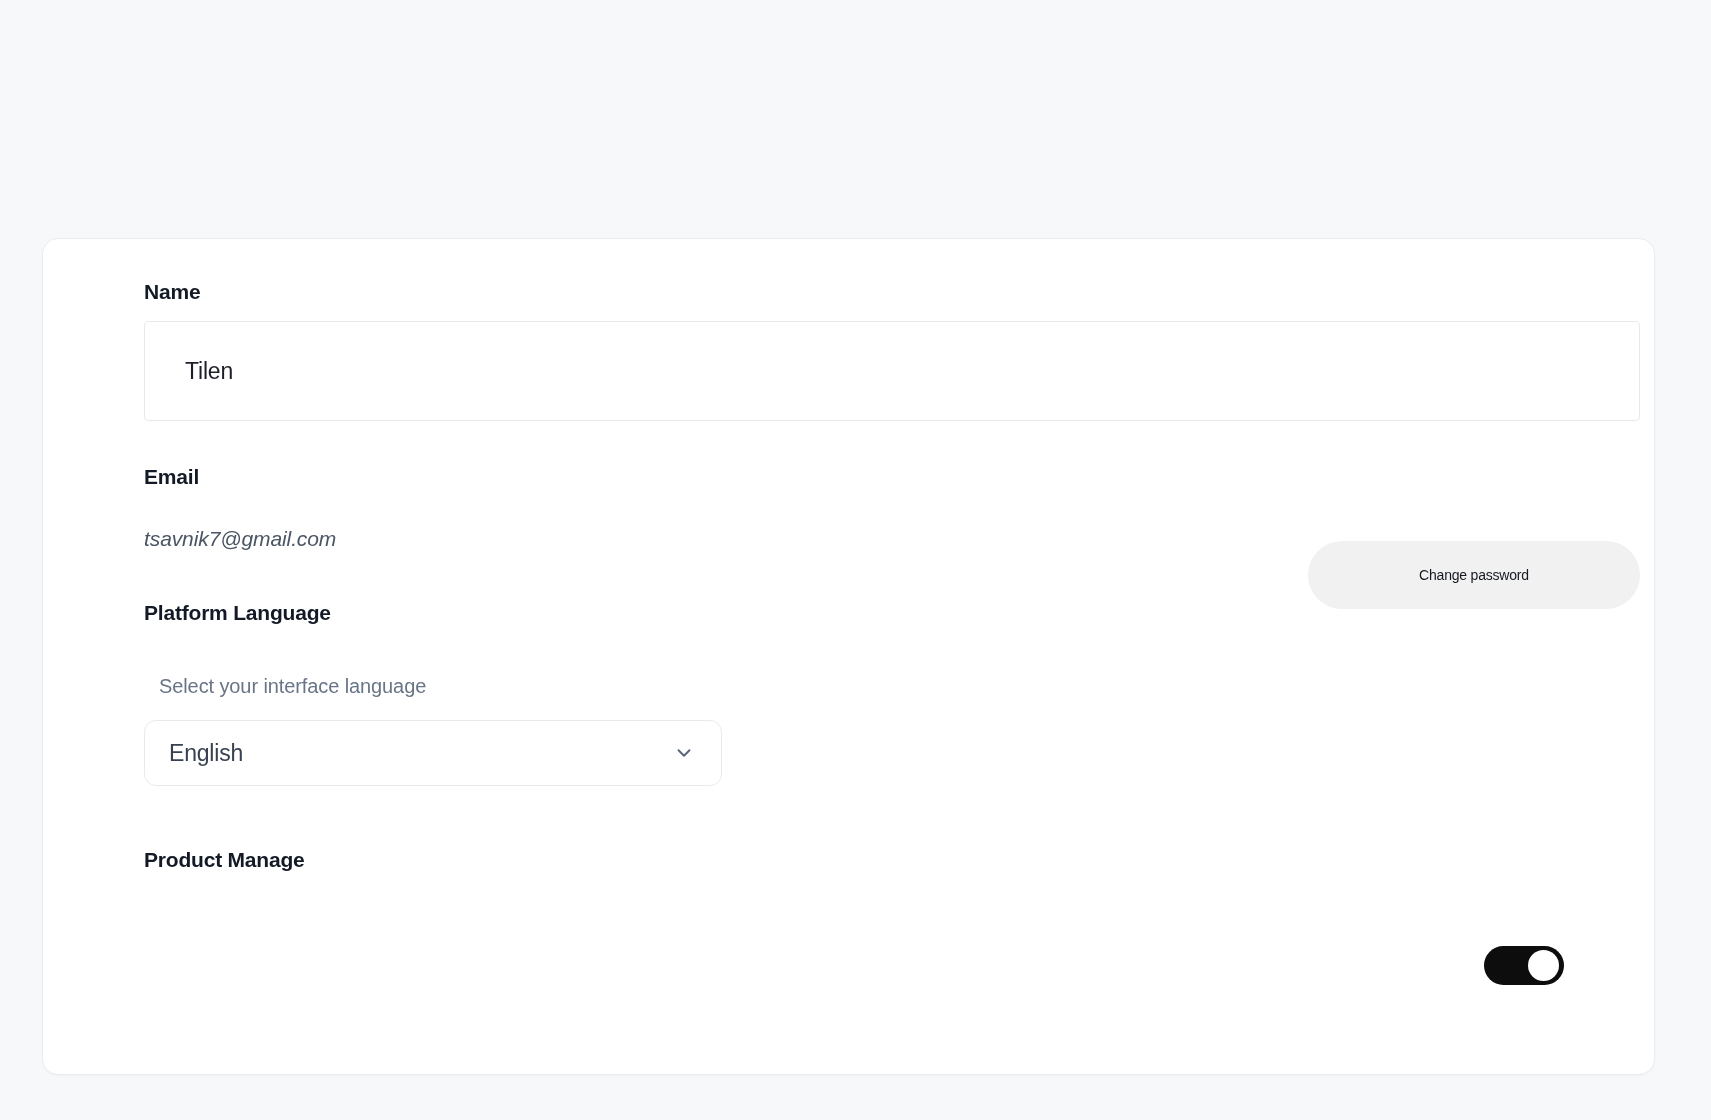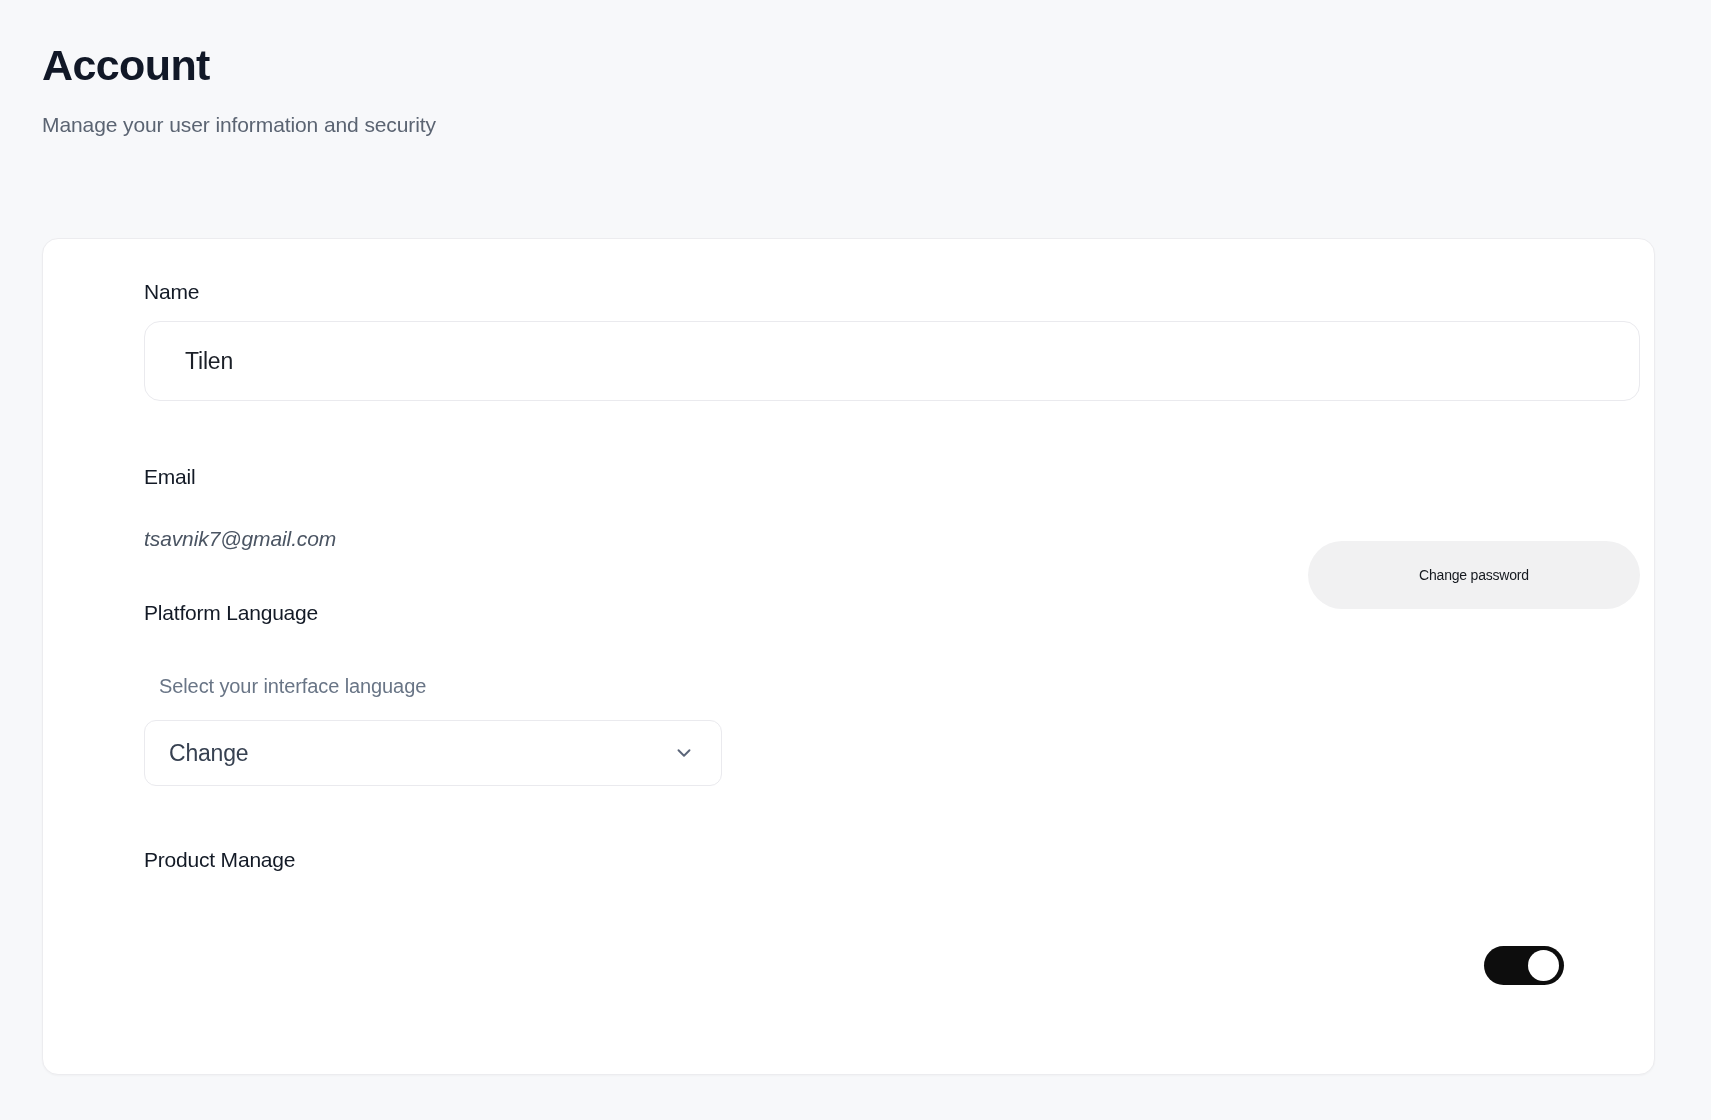--- a/index.html
+++ b/index.html
@@ -54,21 +54,21 @@
     height: 837px;
     box-sizing: border-box;
     background: #ffffff;
     border: 1px solid #ececef;
     border-radius: 16px;
     box-shadow: 0 1px 2px rgba(16, 24, 40, 0.03);
   }
 
   .field-label {
     font-size: 21px;
-    font-weight: normal;
+    font-weight: bold;
     color: #131a26;
     letter-spacing: -0.2px;
   }
   .field-help {
     font-size: 20px;
     color: #697586;
     letter-spacing: -0.1px;
   }
   .field-value {
     font-size: 21px;
@@ -80,25 +80,25 @@
   .name-block {
     position: absolute;
     left: 101px;
     top: 41px;
   }
   .name-input {
     position: absolute;
     left: 101px;
     top: 82px;
     width: 1496px;
-    height: 80px;
+    height: 100px;
     box-sizing: border-box;
     background: #ffffff;
     border: 1px solid #eaeaee;
-    border-radius: 16px;
+    border-radius: 4px;
     font-family: "Liberation Sans", sans-serif;
     font-size: 23px;
     color: #1b1f27;
     padding: 0 40px;
     outline: none;
     letter-spacing: -0.2px;
   }
 
   
   .email-label {
@@ -196,38 +196,34 @@
     height: 31px;
     background: #ffffff;
     border-radius: 50%;
   }
 </style>
 </head>
 <body>
 
 <div class="page">
 
-  <div class="page-header">
-    <h1 class="page-title">Account</h1>
-    <p class="page-subtitle">Manage your user information and security</p>
-  </div>
 
   <div class="card">
 
     <div class="field-label name-block">Name</div>
     <input class="name-input" type="text" value="Tilen" style="">
 
     <div class="field-label email-label">Email</div>
     <div class="field-value email-value">tsavnik7@gmail.com</div>
     <button class="change-password-btn">Change password</button>
 
     <div class="field-label lang-label">Platform Language</div>
     <div class="field-help lang-help">Select your interface language</div>
     <div class="lang-select">
-      <span class="lang-select-value">Change</span>
+      <span class="lang-select-value">English</span>
       <span class="chevron-icon">
         <svg viewBox="0 0 24 24" width="22" height="22" fill="none" stroke="#5b6579" stroke-width="2.1" stroke-linecap="round" stroke-linejoin="round">
           <polyline points="6 9 12 15 18 9"></polyline>
         </svg>
       </span>
     </div>
 
     <div class="field-label updates-label">Product Manage</div>
     <div class="toggle">
       <div class="toggle-knob"></div>

